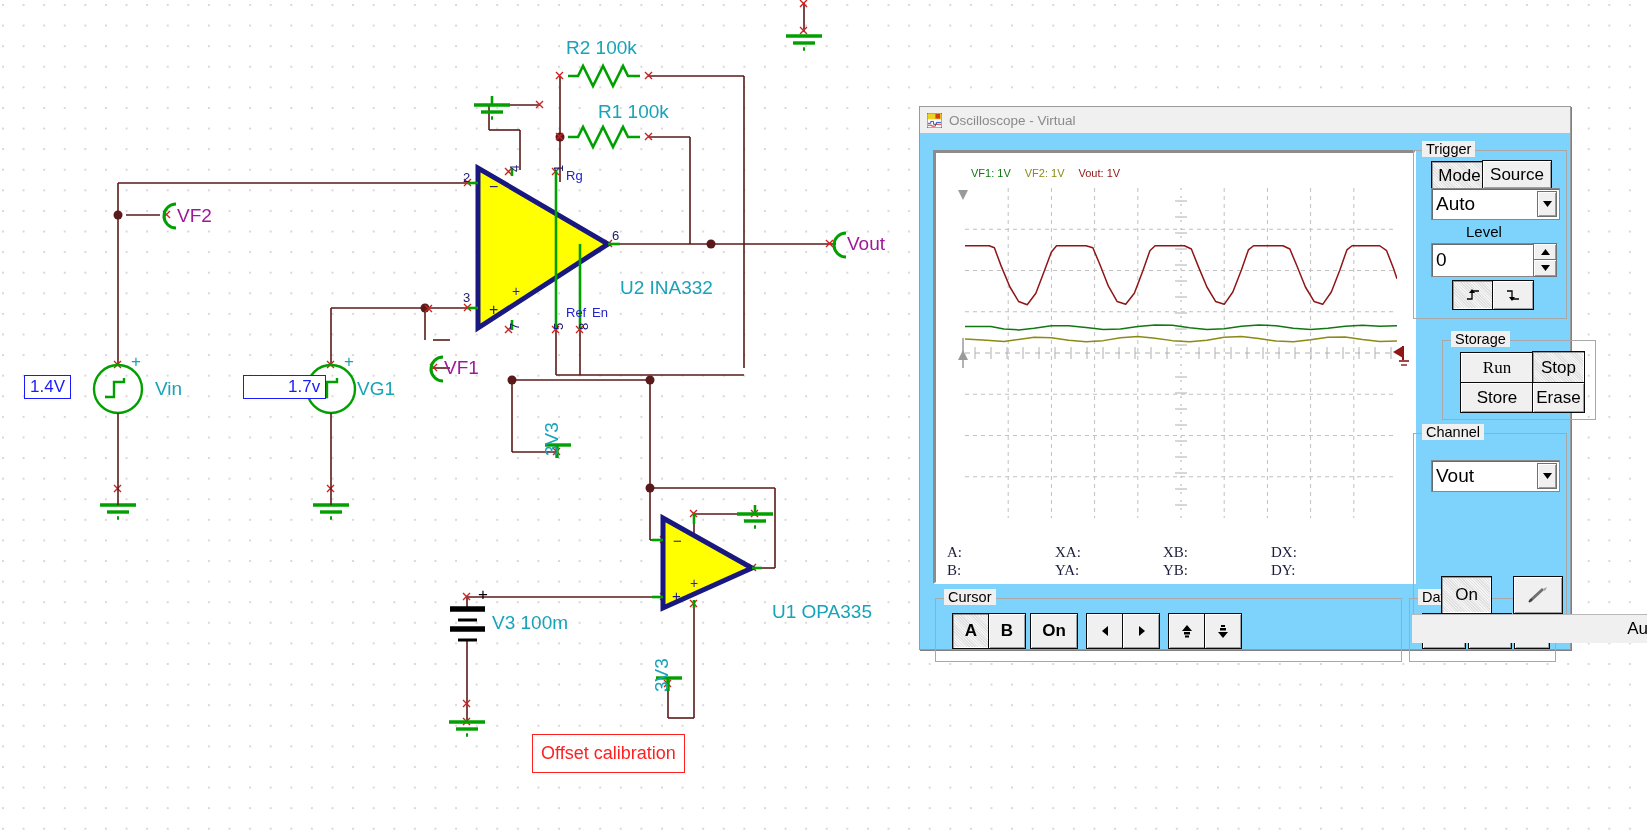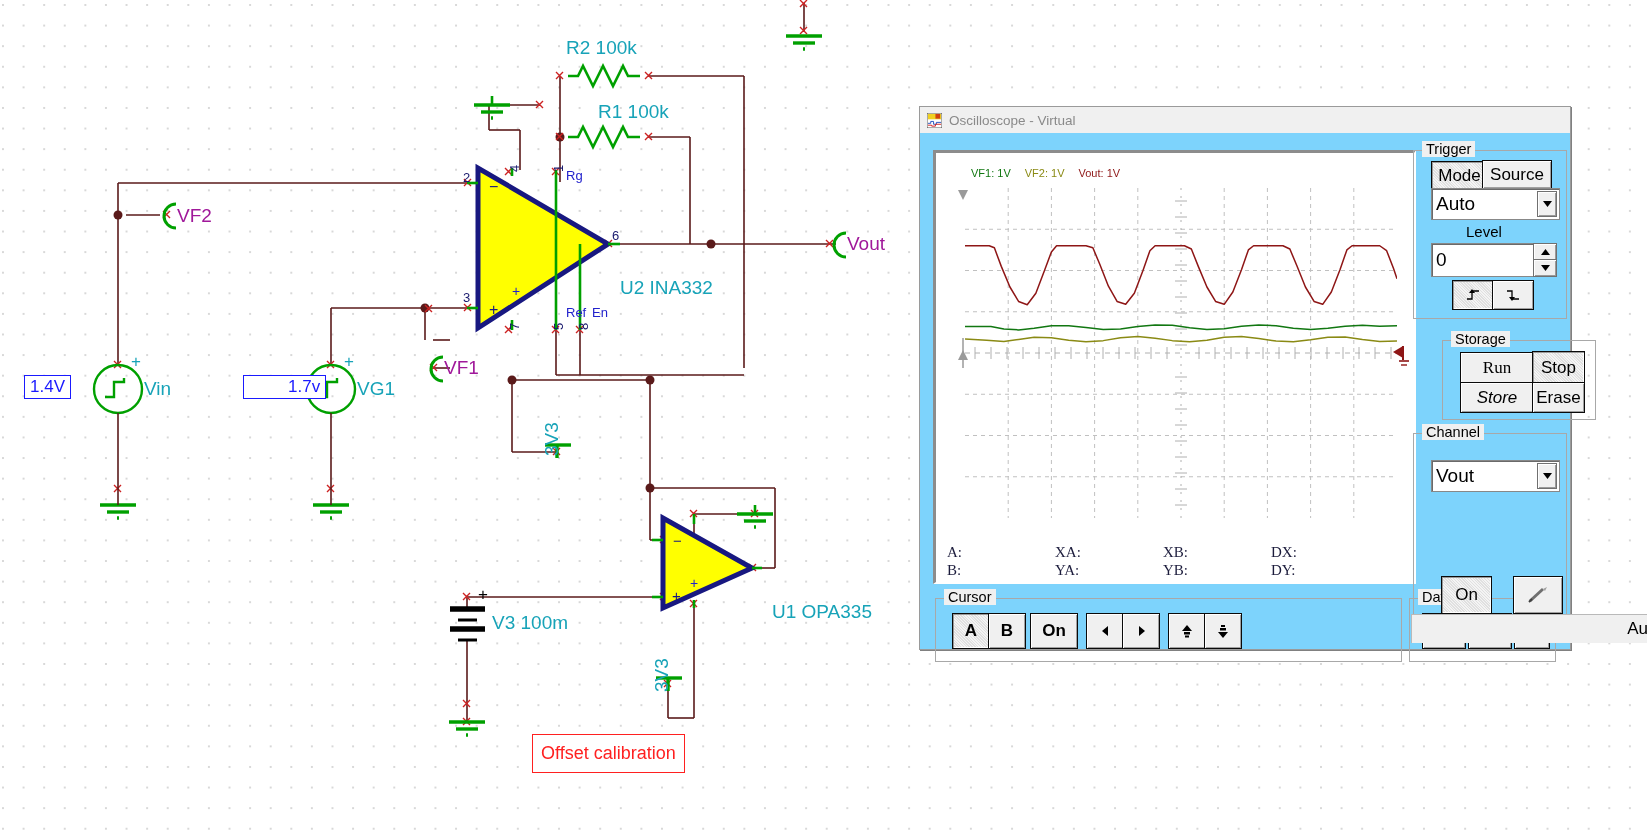--- a/index.html
+++ b/index.html
@@ -346,21 +346,21 @@
       <path d="M443 357 A 12 12 0 0 0 443 381"></path>
       <path d="M846 233 A 12 12 0 0 0 846 257"></path>
     </g>
   </svg>
 
   <div class="lbl lbl-comp" style="left:566px;top:37px;">R2 100k</div>
   <div class="lbl lbl-comp" style="left:598px;top:101px;">R1 100k</div>
   <div class="lbl lbl-comp" style="left:620px;top:277px;">U2 INA332</div>
   <div class="lbl lbl-comp" style="left:772px;top:601px;">U1 OPA335</div>
   <div class="lbl lbl-comp" style="left:492px;top:612px;">V3 100m</div>
-  <div class="lbl lbl-comp" style="left:144px;top:378px;">Vin</div>
+  <div class="lbl lbl-comp" style="left:144px;top:378px;padding-left:11px;">Vin</div>
   <div class="lbl lbl-comp" style="left:357px;top:378px;">VG1</div>
 
   <div class="lbl lbl-net" style="left:177px;top:205px;">VF2</div>
   <div class="lbl lbl-net" style="left:444px;top:357px;">VF1</div>
   <div class="lbl lbl-net" style="left:847px;top:233px;">Vout</div>
 
   <div class="lbl lbl-comp rot90" style="left:541px;top:456px;">3V3</div>
   <div class="lbl lbl-comp rot90" style="left:651px;top:692px;">3V3</div>
 
   <div class="vbox" style="left:24px;top:375px;">1.4V</div>
@@ -611,21 +611,21 @@
           <path d="M1 3 L6 3 L6 11 L13 11" stroke="#000" fill="none" stroke-width="1.3"></path>
           <polygon points="6,13 3,9 9,9" fill="#000"></polygon>
         </svg>
       </div>
     </div>
 
     <div class="grp" style="left:522px;top:207px;width:152px;height:78px;">
       <div class="grp-title">Storage</div>
       <div class="btn" style="left:17px;top:11px;width:72px;height:30px;font-family:Liberation Serif, serif;">Run</div>
       <div class="btn pressed" style="left:89px;top:10px;width:51px;height:31px;">Stop</div>
-      <div class="btn" style="left:17px;top:41px;width:72px;height:29px;font-style:italic;">Store</div>
+      <div class="btn" style="left:17px;top:41px;width:72px;height:29px;">Store</div>
       <div class="btn" style="left:89px;top:41px;width:51px;height:29px;">Erase</div>
     </div>
 
     <div class="grp" style="left:493px;top:300px;width:152px;height:202px;">
       <div class="grp-title">Channel</div>
       <div class="field" style="left:17px;top:26px;width:123px;height:30px;">
         <span>Vout</span>
         <span class="combo-arrow">
           <svg width="9" height="6" viewBox="0 0 9 6">
               <polygon points="0,0 9,0 4.5,6" fill="#000"></polygon>

